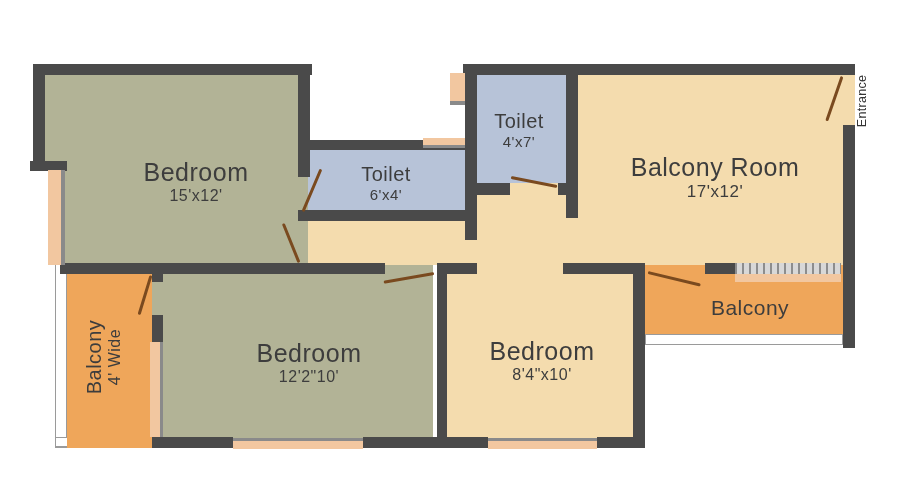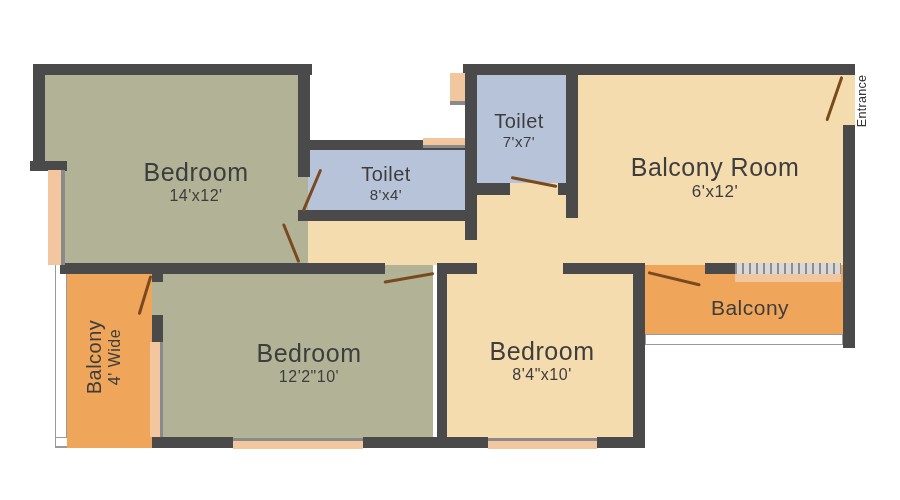--- a/index.html
+++ b/index.html
@@ -84,36 +84,36 @@
   <div class="door" style="left:303px;top:210px;width:46px;transform:rotate(-67deg)"></div>
   <div class="door" style="left:299px;top:261px;width:42px;transform:rotate(-112deg)"></div>
   <div class="door" style="left:511px;top:176px;width:47px;transform:rotate(11deg)"></div>
   <div class="door" style="left:842px;top:75px;width:47px;transform:rotate(109deg)"></div>
   <div class="door" style="left:648px;top:271px;width:54px;transform:rotate(13.5deg)"></div>
   <div class="door" style="left:434px;top:272px;width:51px;transform:rotate(170deg)"></div>
   <div class="door" style="left:151px;top:274px;width:41px;transform:rotate(107deg)"></div>
 
   <div class="label" style="left:96px;top:158px;width:200px">
     <div class="room-name" style="position:static">Bedroom</div>
-    <div class="room-size" style="position:static">14'x12'</div>
+    <div class="room-size" style="position:static">15'x12'</div>
   </div>
 
   <div class="label" style="left:316px;top:163px;width:140px">
     <div class="room-name sm" style="position:static">Toilet</div>
-    <div class="room-size sm" style="position:static">8'x4'</div>
+    <div class="room-size sm" style="position:static">6'x4'</div>
   </div>
 
   <div class="label" style="left:459px;top:110px;width:120px">
     <div class="room-name sm" style="position:static">Toilet</div>
-    <div class="room-size sm" style="position:static">7'x7'</div>
+    <div class="room-size sm" style="position:static">4'x7'</div>
   </div>
 
   <div class="label" style="left:615px;top:153px;width:200px">
     <div class="room-name" style="position:static">Balcony Room</div>
-    <div class="room-size" style="position:static;font-size:17px">6'x12'</div>
+    <div class="room-size" style="position:static;font-size:17px">17'x12'</div>
   </div>
 
   <div class="label" style="left:209px;top:339px;width:200px">
     <div class="room-name" style="position:static">Bedroom</div>
     <div class="room-size" style="position:static">12'2"10'</div>
   </div>
 
   <div class="label" style="left:442px;top:337px;width:200px">
     <div class="room-name" style="position:static">Bedroom</div>
     <div class="room-size" style="position:static">8'4"x10'</div>

